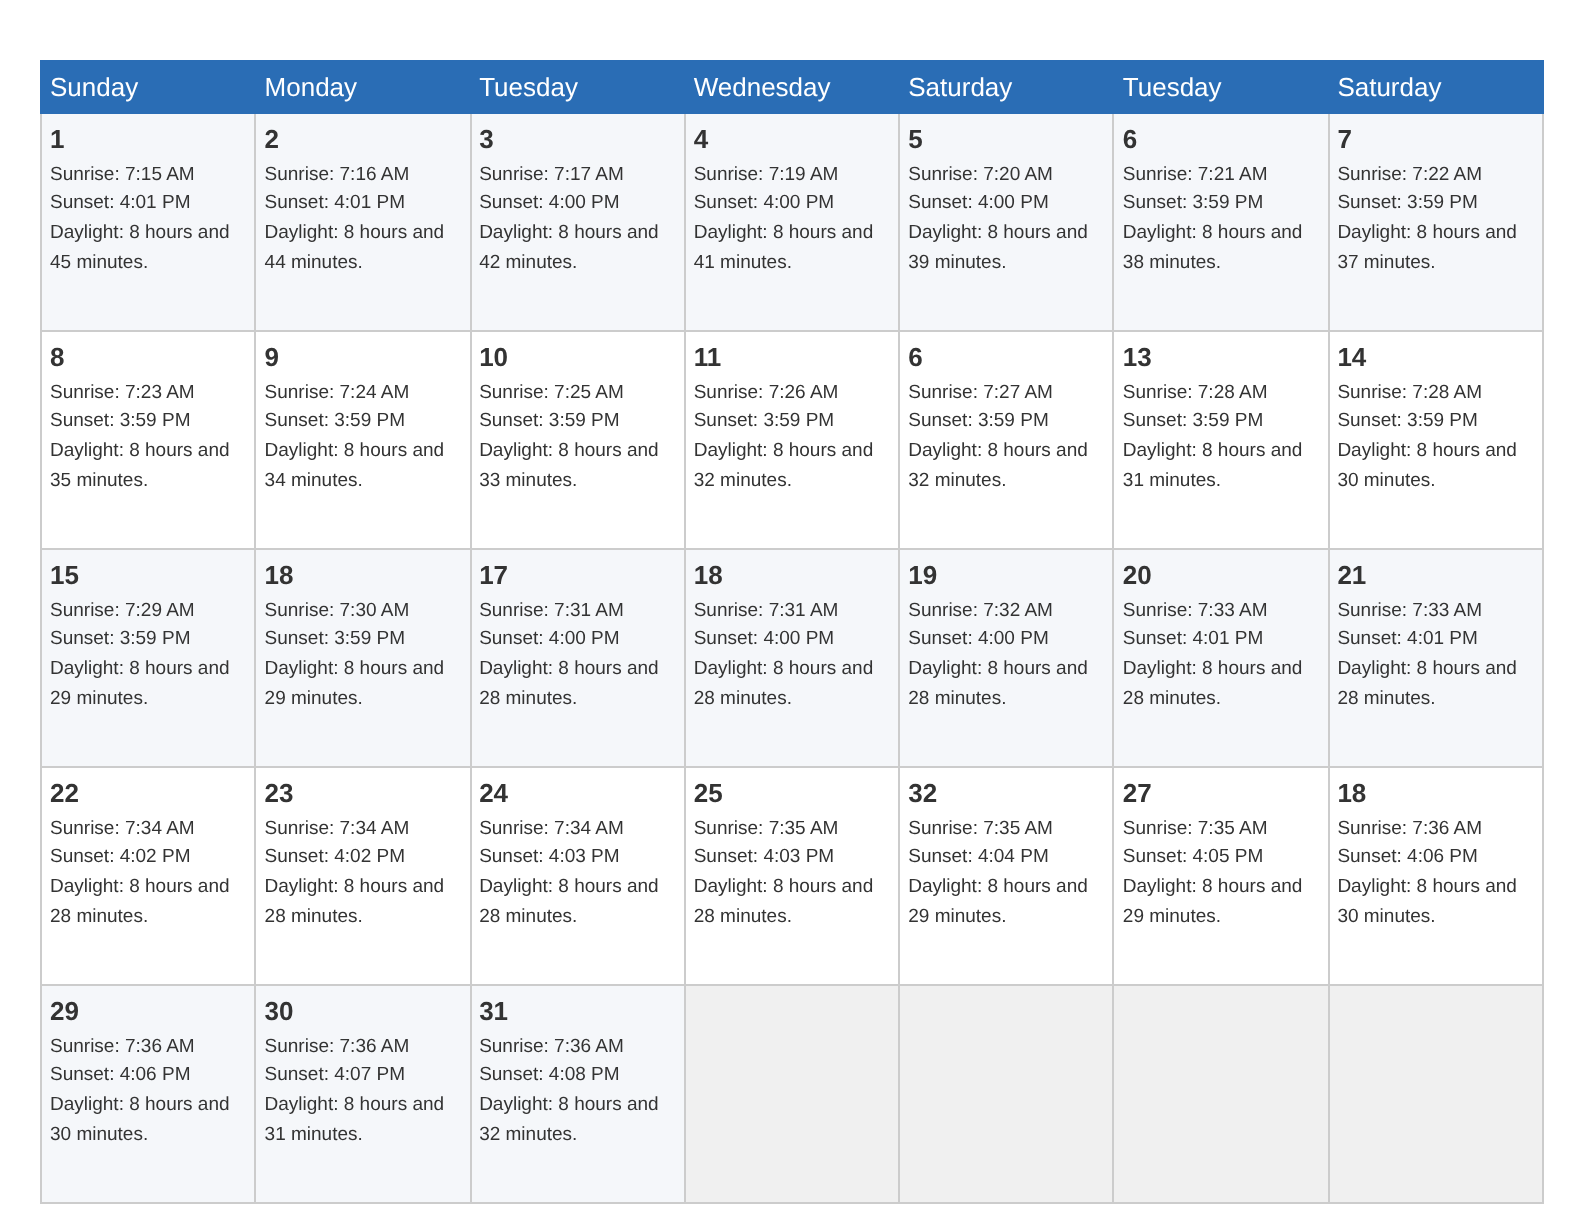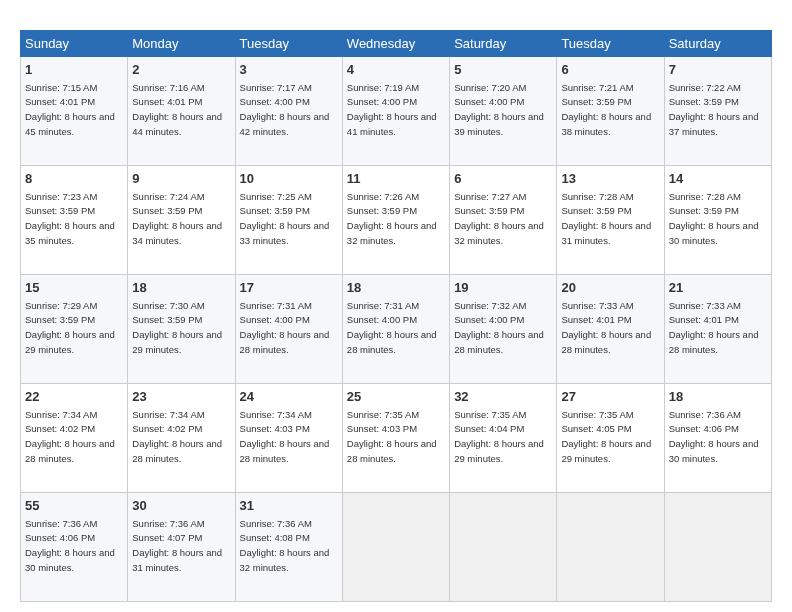--- a/index.html
+++ b/index.html
@@ -137,21 +137,21 @@
         <tr>
           <td><span class="day-num">22</span><span class="day-info">Sunrise: 7:34 AM<br>Sunset: 4:02 PM<br>Daylight: 8 hours and 28 minutes.</span></td>
           <td><span class="day-num">23</span><span class="day-info">Sunrise: 7:34 AM<br>Sunset: 4:02 PM<br>Daylight: 8 hours and 28 minutes.</span></td>
           <td><span class="day-num">24</span><span class="day-info">Sunrise: 7:34 AM<br>Sunset: 4:03 PM<br>Daylight: 8 hours and 28 minutes.</span></td>
           <td><span class="day-num">25</span><span class="day-info">Sunrise: 7:35 AM<br>Sunset: 4:03 PM<br>Daylight: 8 hours and 28 minutes.</span></td>
           <td><span class="day-num">32</span><span class="day-info">Sunrise: 7:35 AM<br>Sunset: 4:04 PM<br>Daylight: 8 hours and 29 minutes.</span></td>
           <td><span class="day-num">27</span><span class="day-info">Sunrise: 7:35 AM<br>Sunset: 4:05 PM<br>Daylight: 8 hours and 29 minutes.</span></td>
           <td><span class="day-num">18</span><span class="day-info">Sunrise: 7:36 AM<br>Sunset: 4:06 PM<br>Daylight: 8 hours and 30 minutes.</span></td>
         </tr>
         <tr>
-          <td><span class="day-num">55</span><span class="day-info">Sunrise: 7:36 AM<br>Sunset: 4:06 PM<br>Daylight: 8 hours and 30 minutes.</span></td>
+          <td><span class="day-num">29</span><span class="day-info">Sunrise: 7:36 AM<br>Sunset: 4:06 PM<br>Daylight: 8 hours and 30 minutes.</span></td>
           <td><span class="day-num">30</span><span class="day-info">Sunrise: 7:36 AM<br>Sunset: 4:07 PM<br>Daylight: 8 hours and 31 minutes.</span></td>
           <td><span class="day-num">31</span><span class="day-info">Sunrise: 7:36 AM<br>Sunset: 4:08 PM<br>Daylight: 8 hours and 32 minutes.</span></td>
           <td class="empty"></td>
           <td class="empty"></td>
           <td class="empty"></td>
           <td class="empty"></td>
         </tr>
       </tbody>
   </table>
 </div>

